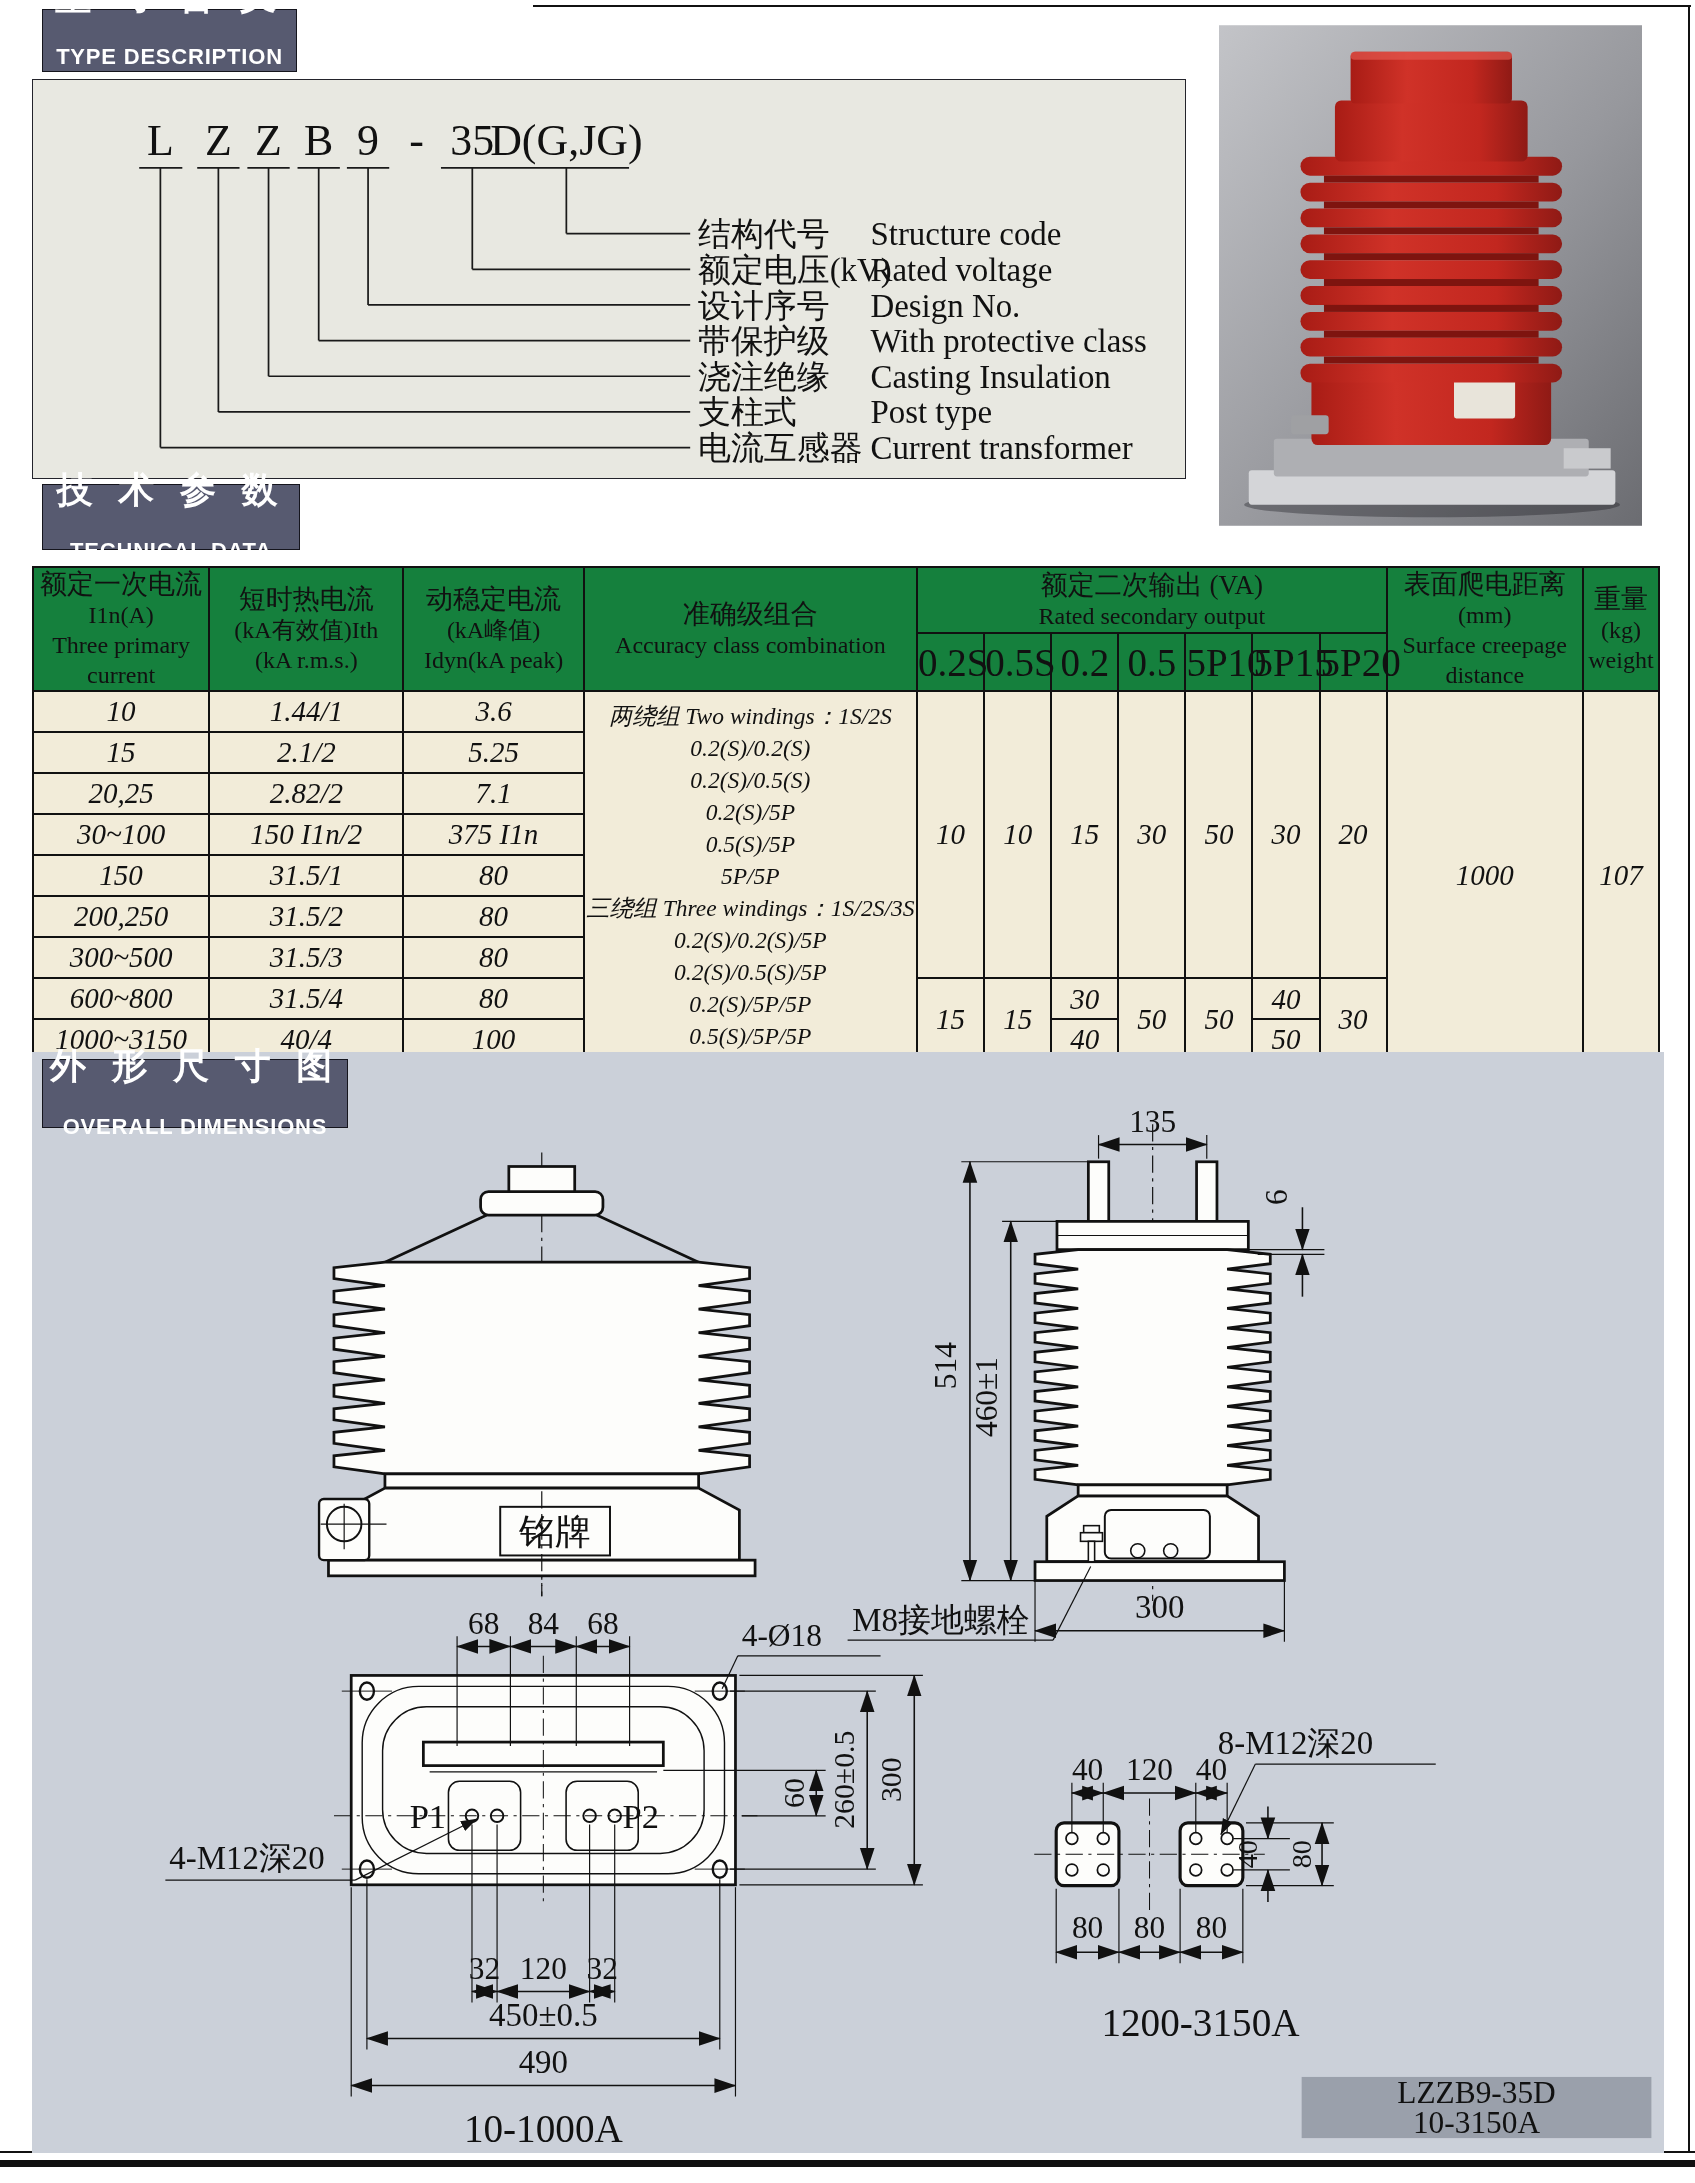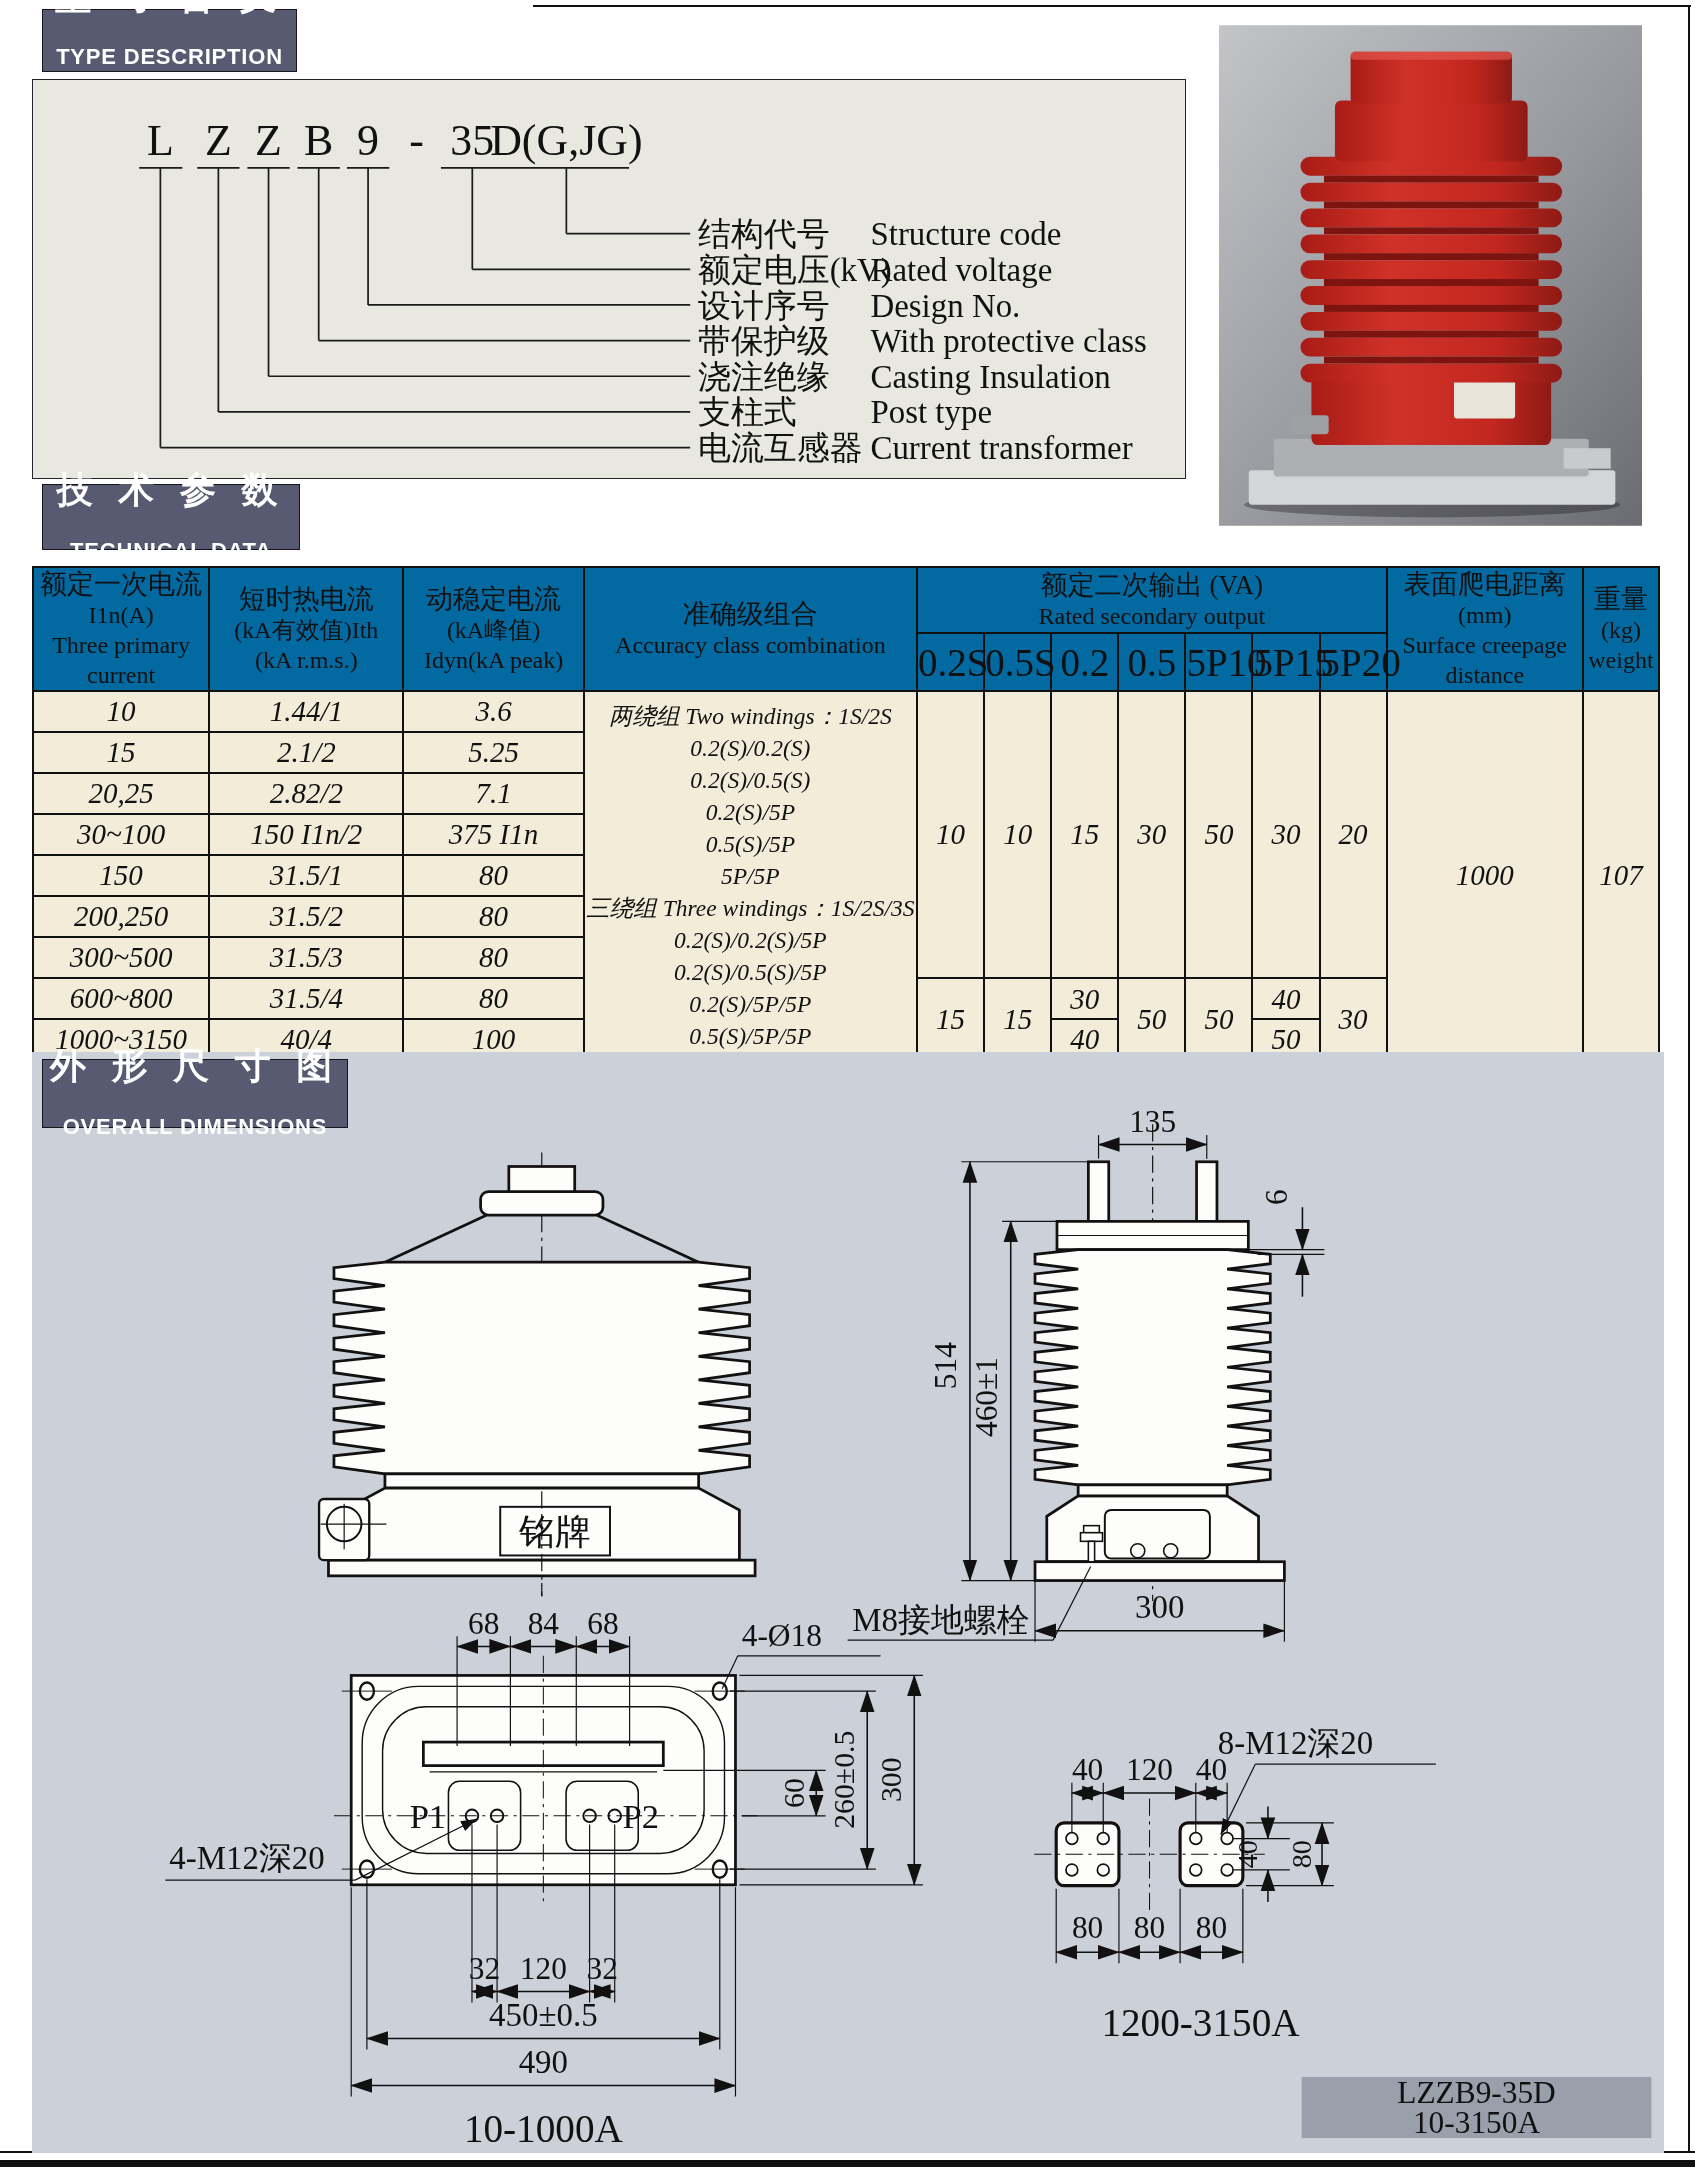--- a/index.html
+++ b/index.html
@@ -16,21 +16,21 @@
   #badge-dim{left:42px;top:1059px;width:304px;height:67px;z-index:3;}
   
   .type-box{position:absolute;left:32px;top:79px;width:1152px;height:398px;
             background:#e8e8e1;border:1.6px solid #23232b;}
   
   .photo{position:absolute;left:1219px;top:25px;width:423px;height:501px;}
   
   .tech-table{position:absolute;left:32px;top:566px;width:1628px;border-collapse:collapse;
               table-layout:fixed;background:#f2ecd9;}
   .tech-table th,.tech-table td{border:2.4px solid #111;text-align:center;vertical-align:middle;padding:0;}
-  .tech-table thead th{background:#0369a1;font-weight:normal;}
+  .tech-table thead th{background:#15803d;font-weight:normal;}
   .hz{font-size:27px;line-height:32px;}
   .he{font-size:24px;line-height:30px;}
   .subc{font-size:39px;line-height:31px;}
   .tech-table tbody td{font-size:29px;height:39px;font-style:italic;}
   .acc div{font-size:23.5px;line-height:32px;white-space:nowrap;}
   .split{display:flex;flex-direction:column;width:100%;height:78px;}
   .split>div{flex:1;display:flex;align-items:center;justify-content:center;font-size:29px;}
   .split>.sp-top{border-bottom:2.4px solid #111;}
   
   .dim-panel{position:absolute;left:32px;top:1052px;width:1632px;height:1101px;background:#cbd0d9;}

